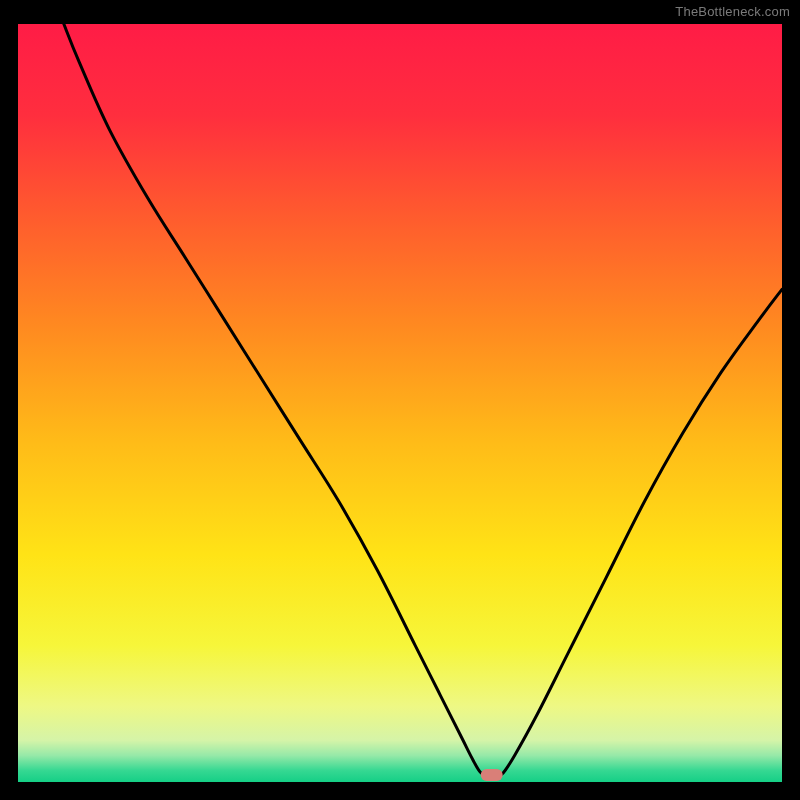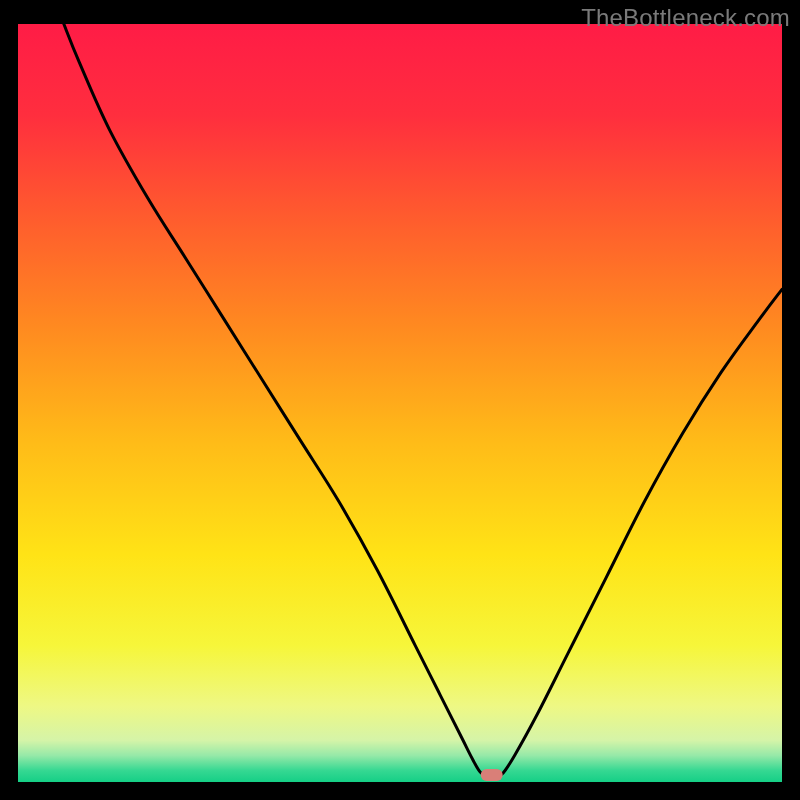--- a/index.html
+++ b/index.html
@@ -15,21 +15,21 @@
     position: relative;
     width: 800px;
     height: 800px;
     background: #000;
   }
   .watermark {
     position: absolute;
     top: 4px;
     right: 10px;
     color: #7a7a7a;
-    font-size: 24px;
+    font-size: 13px;
     letter-spacing: 0.2px;
     z-index: 20;
   }
   .plot-outer {
     position: absolute;
     left: 18px;
     top: 24px;
     width: 764px;
     height: 758px;
     background: #000;

